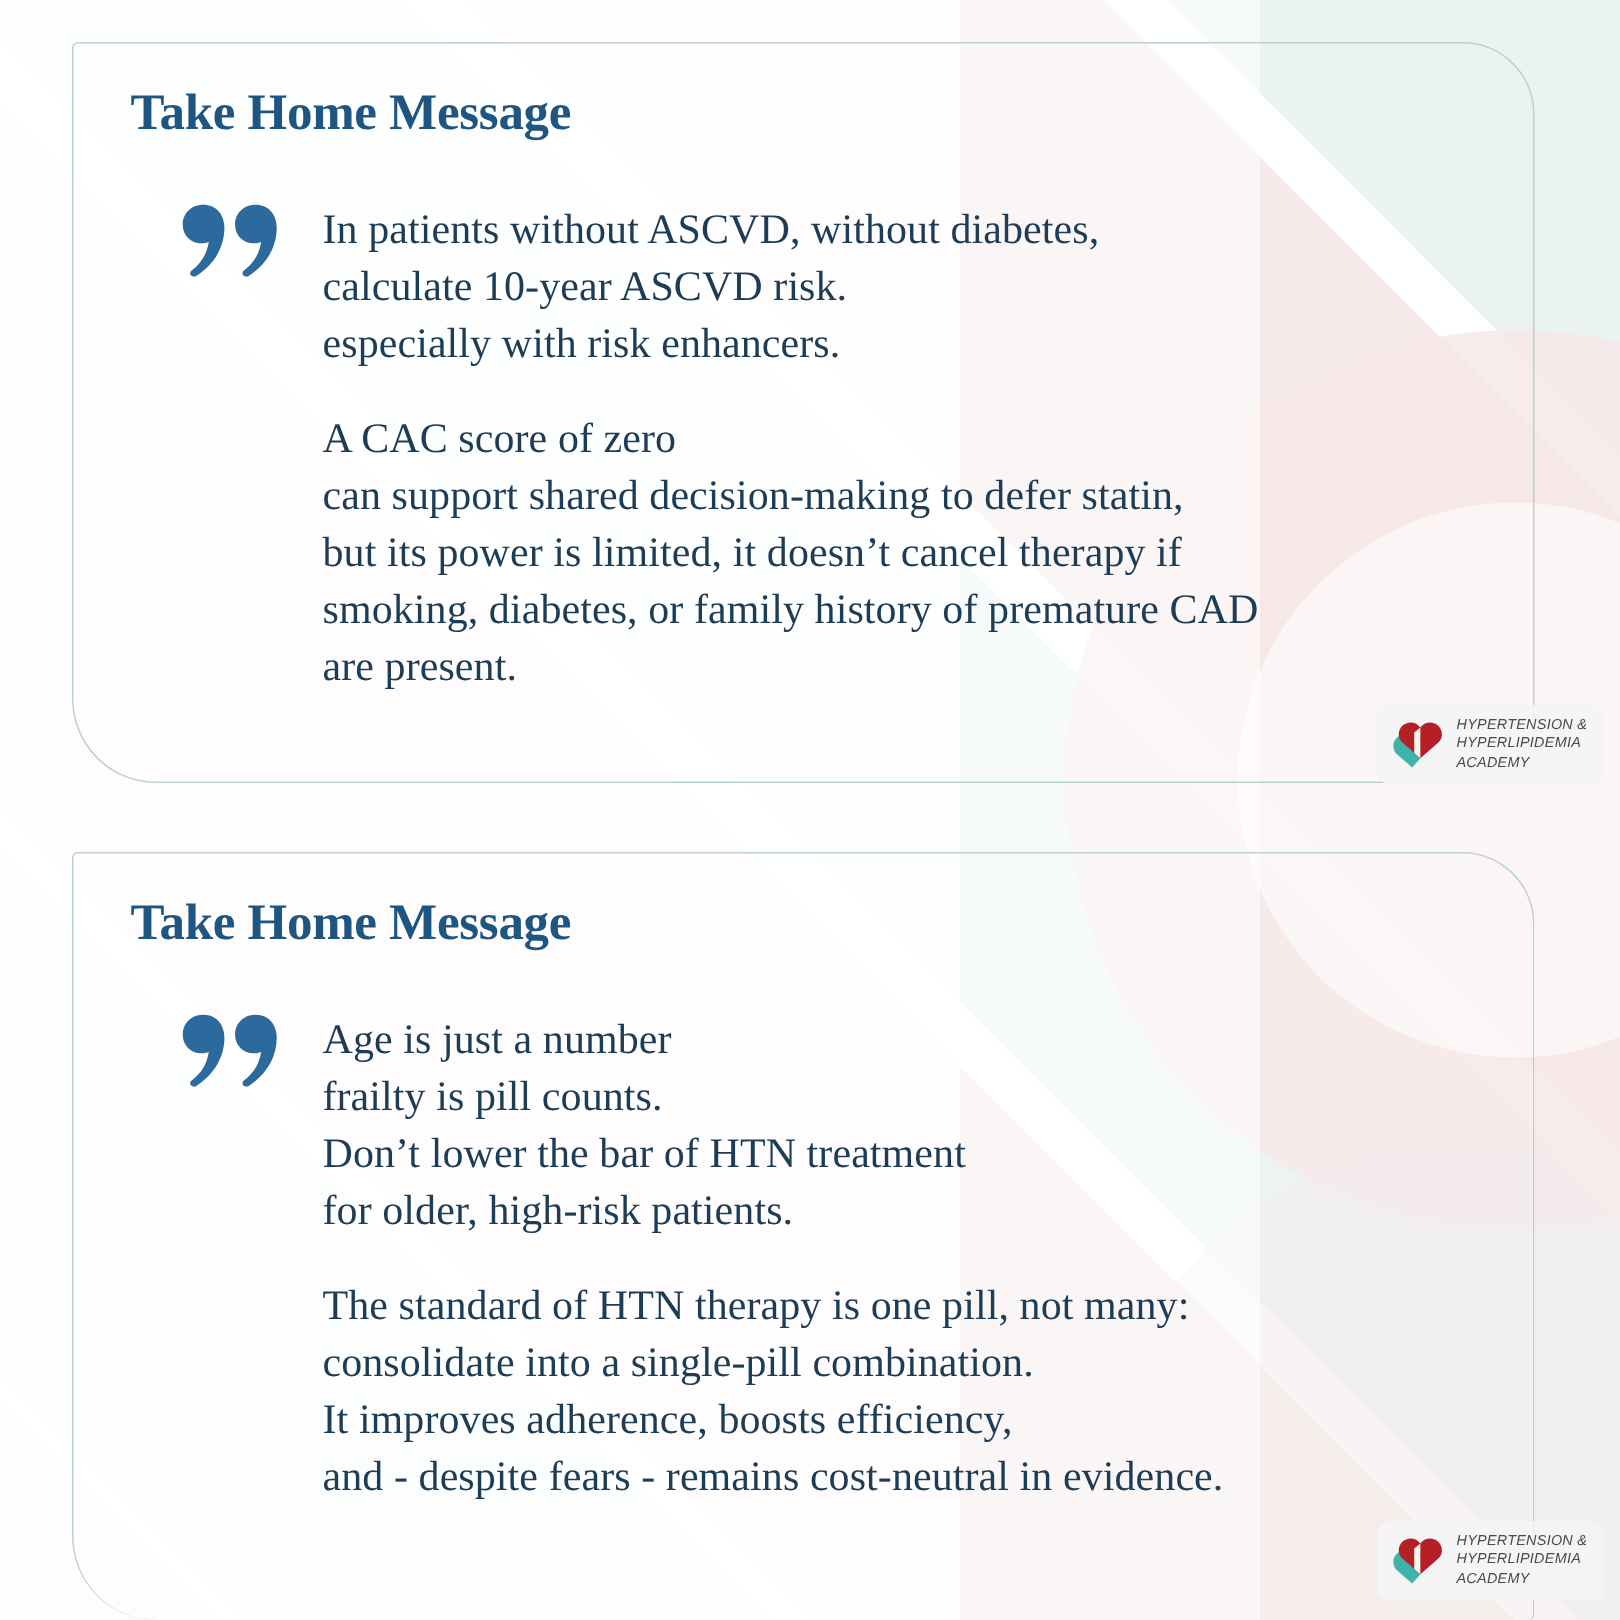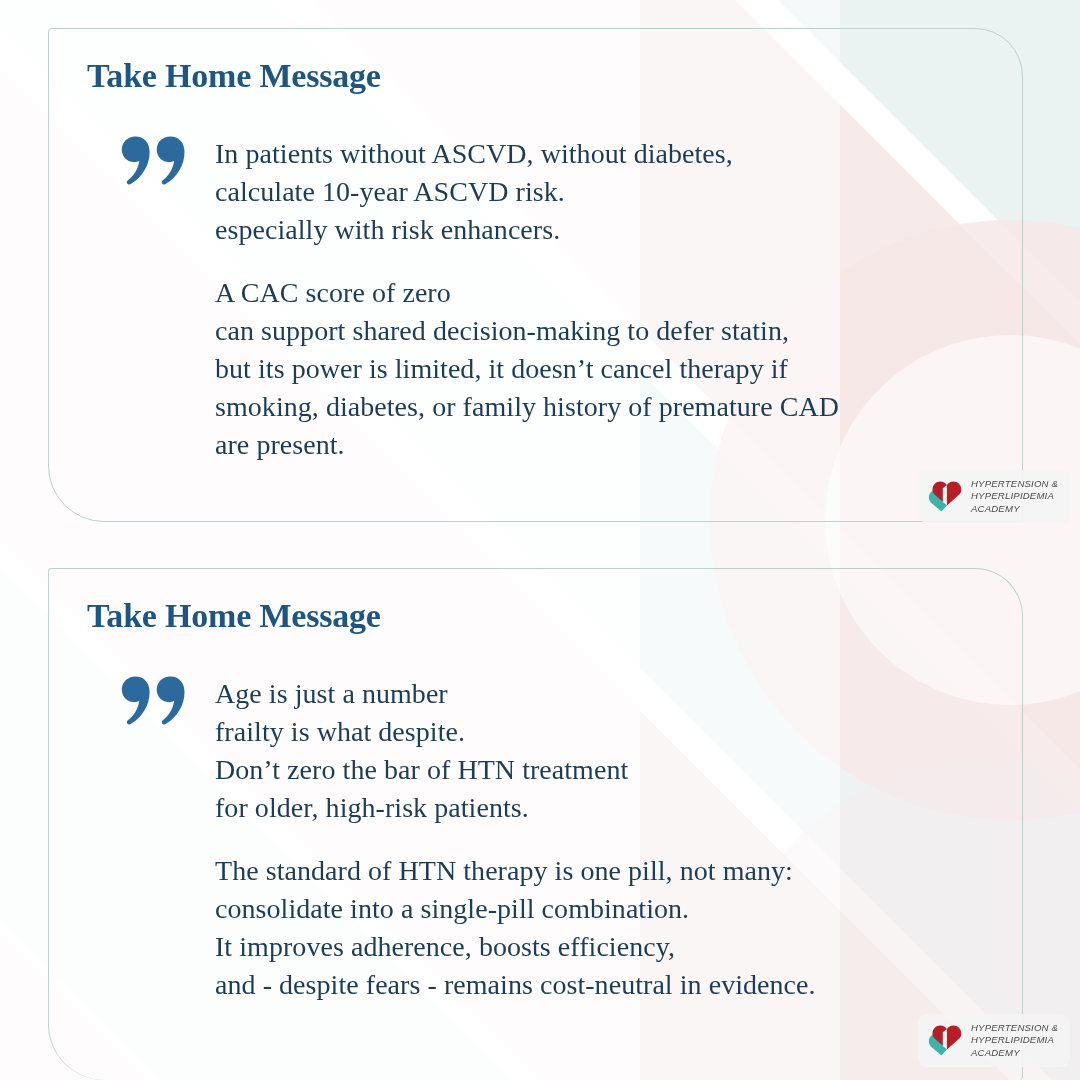--- a/index.html
+++ b/index.html
@@ -184,22 +184,22 @@
 
       <div class="quote-block">
         <svg class="quote-mark" viewBox="0 0 64 52" xmlns="http://www.w3.org/2000/svg">
           <path fill="#2c6a9e" d="M14.5 1.5C6.6 1.5 0.8 7.2 0.8 14.6c0 7.2 5.4 12.6 12.4 12.6 1.9 0 3.6-0.4 5-1.1-1.2 8.2-5.2 14.6-11.4 19.2-1.5 1.1-1.3 3.2 0.4 3.9 1 0.4 2 0.2 2.9-0.4C21.6 41.4 28.6 30 28.6 16.9 28.6 7.4 22.6 1.5 14.5 1.5z"></path>
           <path fill="#2c6a9e" d="M49.4 1.5c-7.9 0-13.7 5.7-13.7 13.1 0 7.2 5.4 12.6 12.4 12.6 1.9 0 3.6-0.4 5-1.1-1.2 8.2-5.2 14.6-11.4 19.2-1.5 1.1-1.3 3.2 0.4 3.9 1 0.4 2 0.2 2.9-0.4C56.5 41.4 63.5 30 63.5 16.9 63.5 7.4 57.5 1.5 49.4 1.5z"></path>
         </svg>
 
         <div class="quote-body">
           <p class="quote-para">
             <span class="quote-line">Age is just a number</span>
-            <span class="quote-line">frailty is what despite.</span>
-            <span class="quote-line">Don’t zero the bar of HTN treatment</span>
+            <span class="quote-line">frailty is pill counts.</span>
+            <span class="quote-line">Don’t lower the bar of HTN treatment</span>
             <span class="quote-line">for older, high-risk patients.</span>
           </p>
           <p class="quote-para">
             <span class="quote-line">The standard of HTN therapy is one pill, not many:</span>
             <span class="quote-line">consolidate into a single-pill combination.</span>
             <span class="quote-line">It improves adherence, boosts efficiency,</span>
             <span class="quote-line">and - despite fears - remains cost-neutral in evidence.</span>
           </p>
         </div>
       </div>

